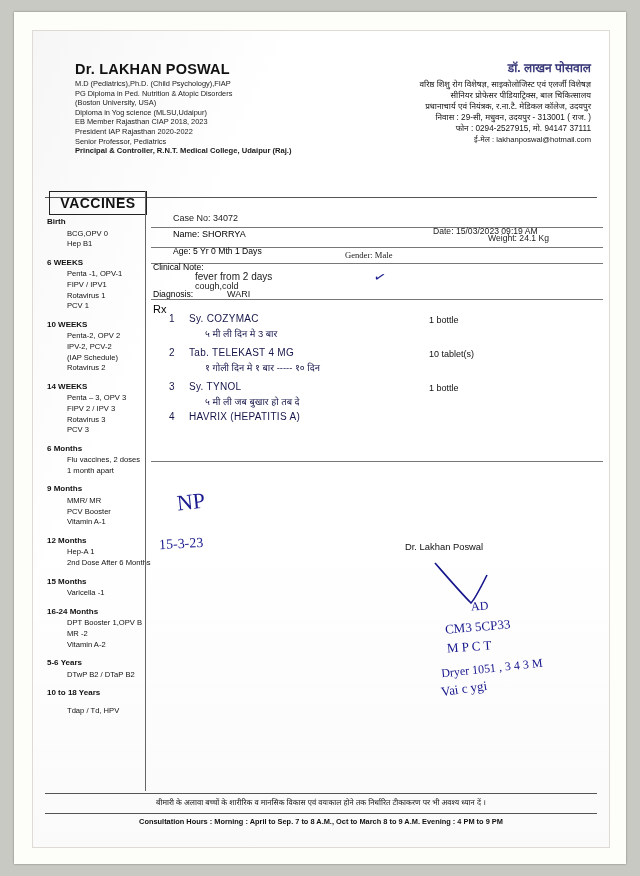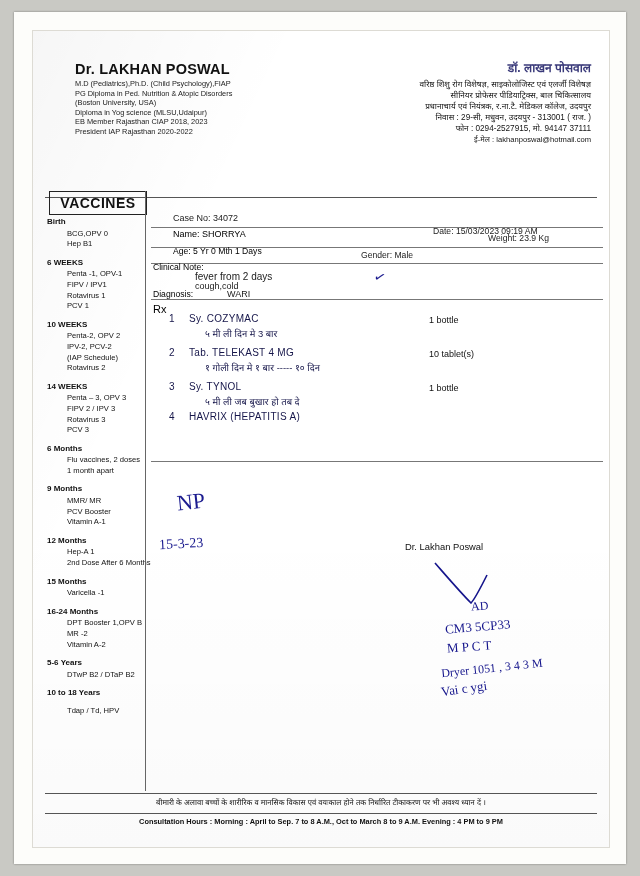--- a/index.html
+++ b/index.html
@@ -67,21 +67,21 @@
   }
   .vacc-group{margin-bottom:8px;}
   .vacc-group .g-head{font-weight:bold;font-size:8px;margin-bottom:1px;}
   .vacc-group .g-item{white-space:nowrap;padding-left:20px;}
   .hline{position:absolute;left:118px;width:452px;height:1px;background:#777;}
   .hw-fever{position:absolute;left:162px;top:240px;font-size:10px;color:#222;}
   .hw-cough{position:absolute;left:162px;top:250px;font-size:9px;color:#222;}
   .hw-diag{position:absolute;left:186px;top:262px;font-size:9px;color:#222;}
   .hw-case{position:absolute;left:163px;top:186px;font-size:9px;color:#222;}
   .hw-date{position:absolute;left:400px;top:195px;font-size:8.6px;color:#222;}
-  .hw-gender{position:absolute;left:328px;top:221px;font-size:8.6px;color:#222;}
+  .hw-gender{position:absolute;left:312px;top:221px;font-size:8.6px;color:#222;font-family:Liberation Serif, serif;}
   .hw-weight{position:absolute;left:455px;top:221px;font-size:8.6px;color:#222;}
   .rx{position:absolute;left:120px;top:272px;font-size:11px;}
   
   .pres{position:absolute;left:128px;top:282px;width:440px;color:#16164a;}
   .p-item{position:relative;min-height:30px;}
   .p-num{position:absolute;left:8px;top:0;font-size:10px;}
   .p-name{position:absolute;left:28px;top:0;font-size:10px;letter-spacing:.3px;}
   .p-dose{position:absolute;left:44px;top:14px;font-size:9.4px;}
   .p-qty{position:absolute;left:268px;top:2px;font-size:9px;color:#111;}
   .sep{
@@ -136,20 +136,22 @@
 
     <div class="header">
       <div class="doc-name">Dr. LAKHAN POSWAL</div>
       <div class="quals">
         <div>M.D (Pediatrics),Ph.D. (Child Psychology),FIAP</div>
         <div>PG Diploma in Ped. Nutrition &amp; Atopic Disorders</div>
         <div>(Boston University, USA)</div>
         <div>Diploma in Yog science (MLSU,Udaipur)</div>
         <div>EB Member Rajasthan CIAP 2018, 2023</div>
         <div>President IAP Rajasthan 2020-2022</div>
+        <div>Senior Professor, Pediatrics</div>
+        <div class="bold">Principal &amp; Controller, R.N.T. Medical College, Udaipur (Raj.)</div>
       </div>
       <div class="hindi-block">
         <div class="hindi-name">डॉ. लाखन पोसवाल</div>
         <div class="line">वरिष्ठ शिशु रोग विशेषज्ञ, साइकोलोजिस्ट एवं एलर्जी विशेषज्ञ</div>
         <div class="line">सीनियर प्रोफेसर पीडियाट्रिक्स, बाल चिकित्सालय</div>
         <div class="line">प्रधानाचार्य एवं नियंत्रक, र.ना.टै. मेडिकल कॉलेज, उदयपुर</div>
         <div class="line">निवास : 29-सी, मधुवन, उदयपुर - 313001 ( राज. )</div>
         <div class="line">फोन : 0294-2527915, मो. 94147 37111</div>
         <div class="line email">ई-मेल : lakhanposwal@hotmail.com</div>
       </div>
@@ -227,21 +229,21 @@
     <div class="hline" style="top:196px;"></div>
     <div class="hline" style="top:216px;"></div>
     <div class="hline" style="top:232px;"></div>
     <div class="hline" style="top:268px;"></div>
 
     <div class="hw-case" style="left:140px;top:182px;">Case No: 34072</div>
     <div class="hw-date">Date: 15/03/2023 09:19 AM</div>
     <div style="position:absolute;left:140px;top:198px;font-size:9px;">Name: SHORRYA</div>
     <div style="position:absolute;left:140px;top:215px;font-size:8.6px;">Age: 5 Yr 0 Mth 1 Days</div>
     <div class="hw-gender" style="top:219px;">Gender: Male</div>
-    <div class="hw-weight" style="top:202px;">Weight: 23.9 Kg</div>
+    <div class="hw-weight" style="top:202px;">Weight: 24.1 Kg</div>
 
     <div style="position:absolute;left:120px;top:231px;font-size:8.6px;">Clinical Note:</div>
     <div class="hw-fever">fever from 2 days</div>
     <div class="hw-cough">cough,cold</div>
     <div style="position:absolute;left:120px;top:258px;font-size:8.6px;">Diagnosis:</div>
     <div class="hw-diag" style="top:258px;margin-left:8px;">WARI</div>
     <div class="rx">Rx</div>
     <div class="pen-mark">✓</div>
 
     <div class="pres">

